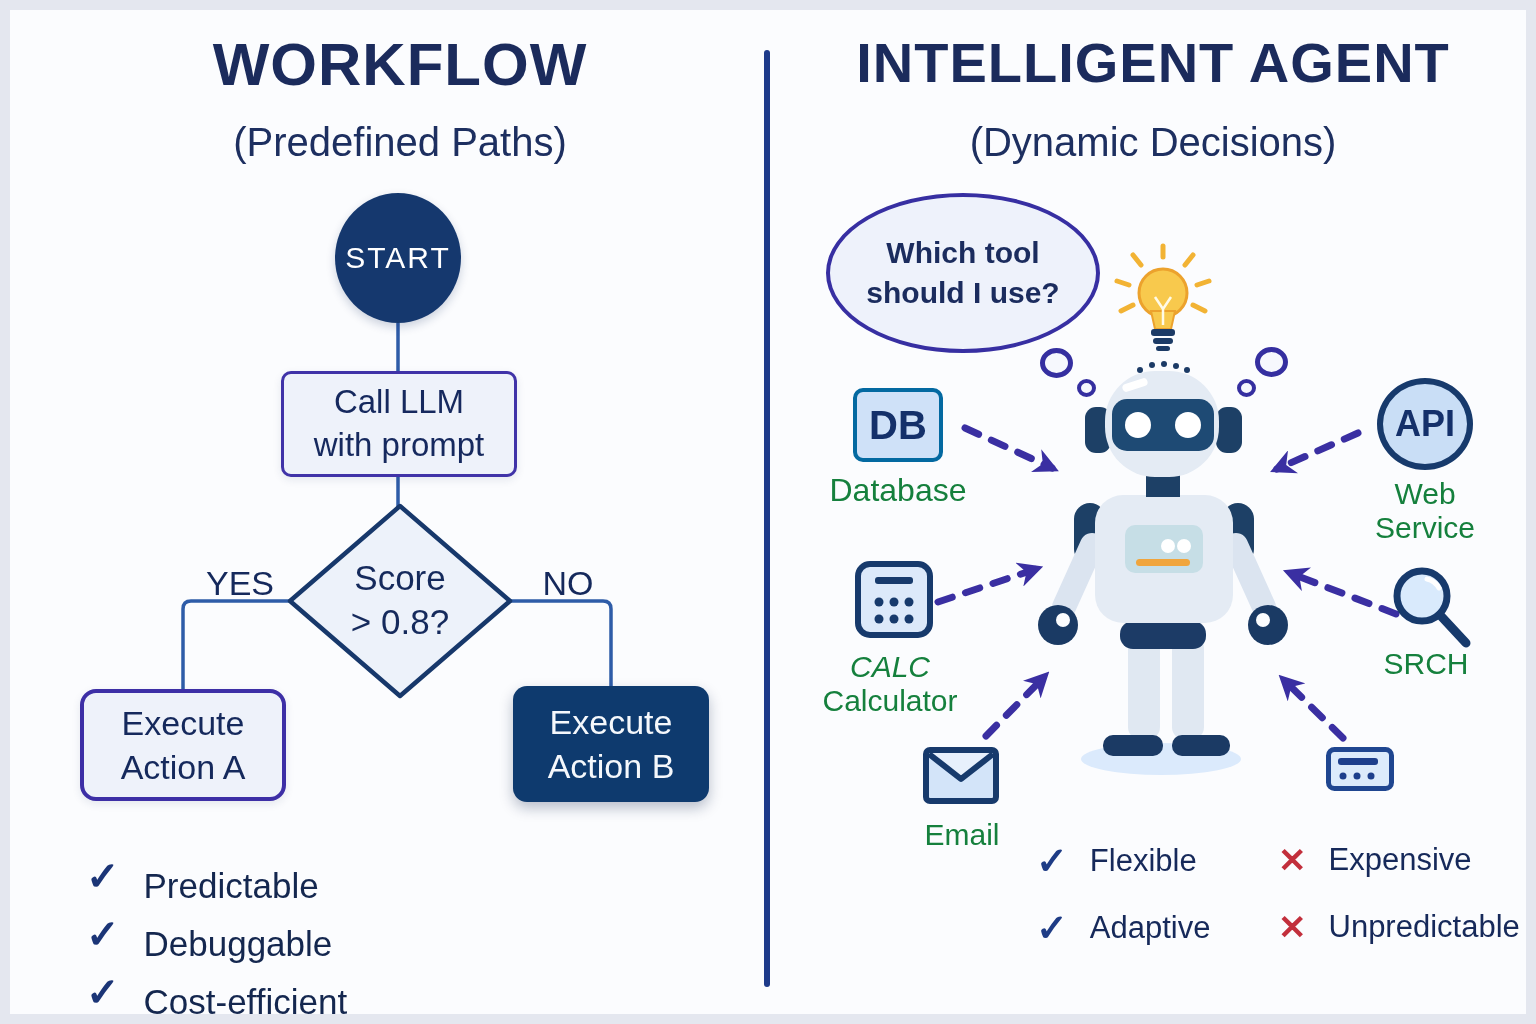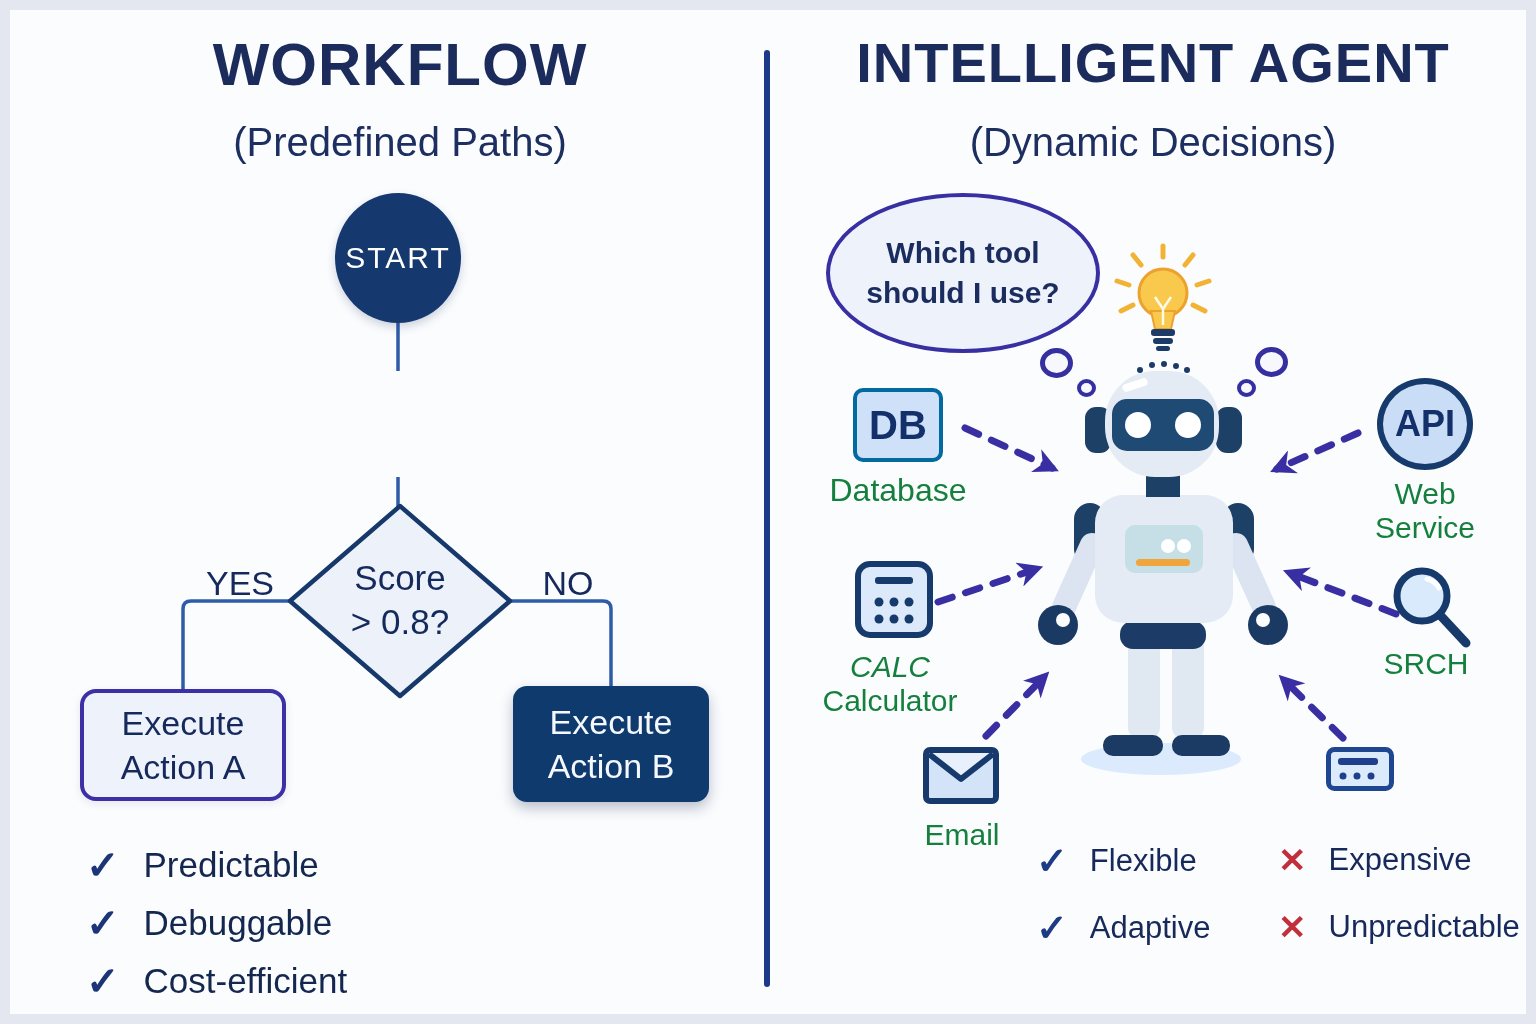--- a/index.html
+++ b/index.html
@@ -21,21 +21,21 @@
   .start-node { left:335px; top:193px; width:126px; height:130px; border-radius:50%; background:#15386e; color:#fff; font-size:30px; font-weight:500; letter-spacing:2px; box-shadow:0 4px 10px rgba(15,40,90,.20); }
   .llm-box  { left:281px; top:371px; width:236px; height:106px; background:#eef2fa; border:3px solid #4033a8; border-radius:10px; font-size:33px; font-weight:500; color:#16295e; line-height:1.3; box-shadow:0 3px 8px rgba(30,50,100,.10); }
   .diamond-label { left:310px; top:556px; width:180px; font-size:35px; font-weight:500; color:#152a5c; line-height:1.27; }
   .yes-label { left:190px; top:564px; width:100px; text-align:center; font-size:34px; font-weight:500; color:#15295c; }
   .no-label  { left:520px; top:564px; width:96px;  text-align:center; font-size:34px; font-weight:500; color:#15295c; }
   .action-a { left:80px;  top:689px; width:206px; height:112px; background:#eef2fa; border:4px solid #3d2fa6; border-radius:16px; font-size:34px; font-weight:500; color:#15295c; line-height:1.3; box-shadow:0 3px 8px rgba(30,50,100,.10); }
   .action-b { left:513px; top:686px; width:196px; height:116px; background:#0e3a6e; border-radius:14px; font-size:34px; font-weight:500; color:#f5f8fc; line-height:1.3; box-shadow:0 6px 14px rgba(10,30,70,.28); }
   .check-row { position:absolute; left:86px; display:flex; align-items:center; gap:24px; }
   .cr1 { top:845px; } .cr2 { top:903px; } .cr3 { top:961px; }
   .check-glyph { font-size:40px; font-weight:700; color:#1b3577; line-height:1; }
-  .check-text  { font-size:35px; font-weight:500; color:#14274f; }
+  .check-text  { font-size:35px; font-weight:500; color:#14274f;margin-top:21px; }
 
   
   .rt-title { left:780px; top:30px; width:746px; text-align:center; font-size:56px; font-weight:700; color:#1b2b5c; letter-spacing:1px; }
   .rt-sub   { left:780px; top:120px; width:746px; text-align:center; font-size:40px; font-weight:400; color:#1d2f60; }
   .bubble { border:4px solid #372fa2; border-radius:50%; background:#eef2fb; font-size:30px; font-weight:600; color:#1b2c5e; line-height:1.35; }
   .bubble1 { left:826px; top:193px; width:274px; height:160px; }
   .bubble2 { left:1223px; top:194px; width:272px; height:162px; }
   .tc { border-radius:50%; background:#f6f8fd; border-style:solid; border-color:#352fa0; }
   .tc1 { left:1040px; top:348px; width:33px; height:30px; border-width:5px; }
   .tc2 { left:1077px; top:379px; width:19px; height:18px; border-width:4px; }
@@ -96,20 +96,22 @@
       <path d="M1343,738 L1284,680" marker-end="url(#ah)"></path>
     </g>
   </svg>
 
   <div id="divider" class="abs"></div>
 
   <div class="abs lt-title">WORKFLOW</div>
   <div class="abs lt-sub">(Predefined Paths)</div>
 
   <div class="abs flex-c start-node">START</div>
+  <div class="abs flex-c llm-box ml">Call LLM
+with prompt</div>
   <div class="abs diamond-label ml">Score
 &gt; 0.8?</div>
   <div class="abs yes-label">YES</div>
   <div class="abs no-label">NO</div>
   <div class="abs flex-c action-a ml">Execute
 Action A</div>
   <div class="abs flex-c action-b ml">Execute
 Action B</div>
 
   <div class="check-row cr1">

